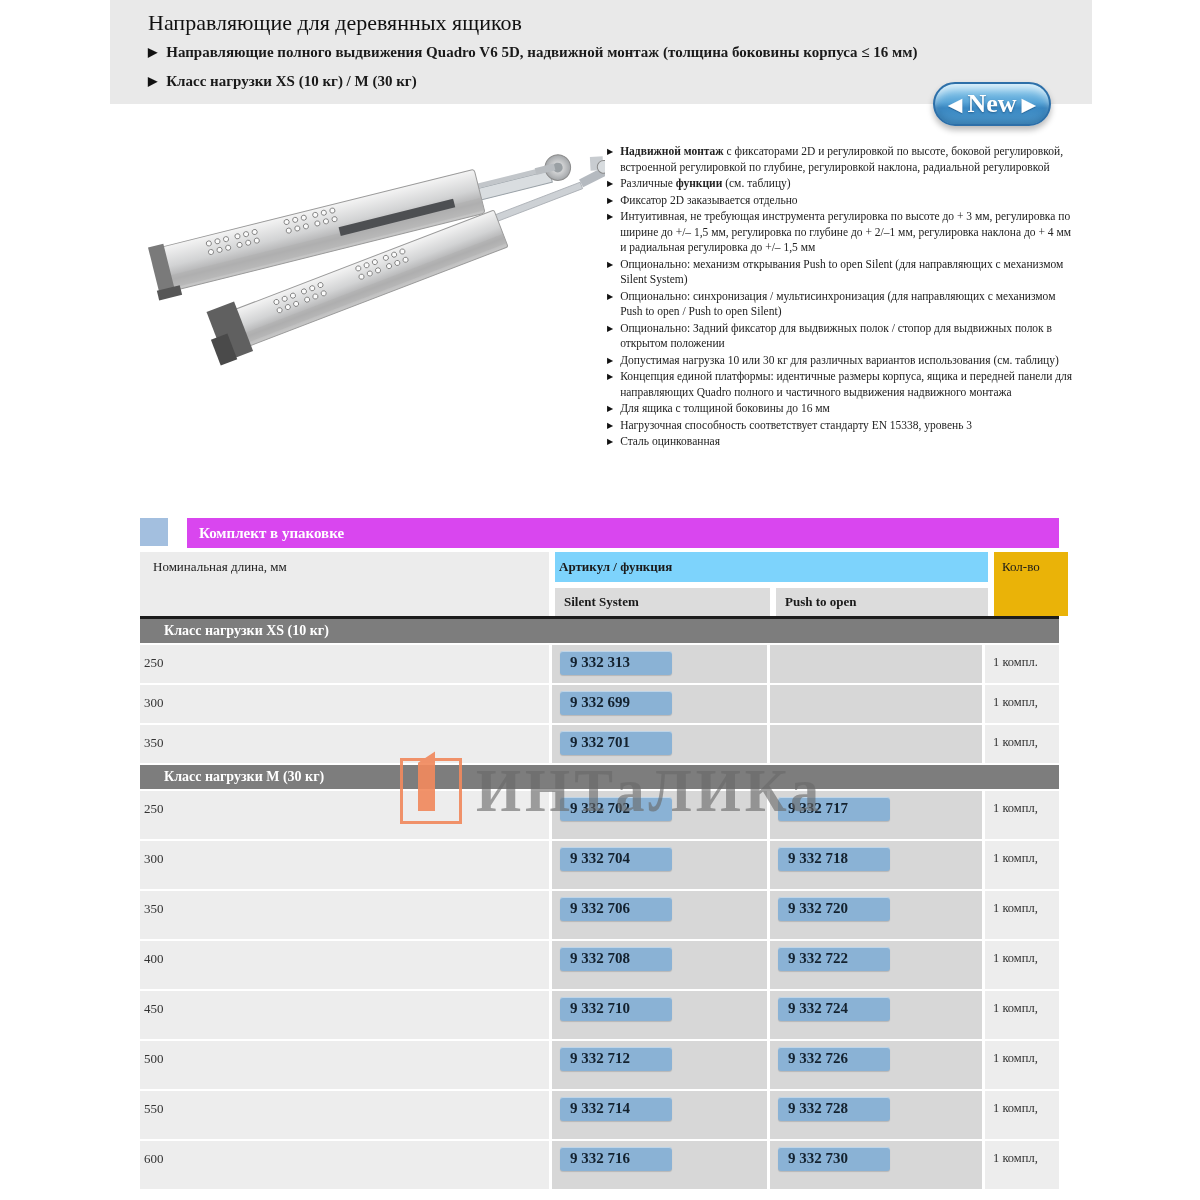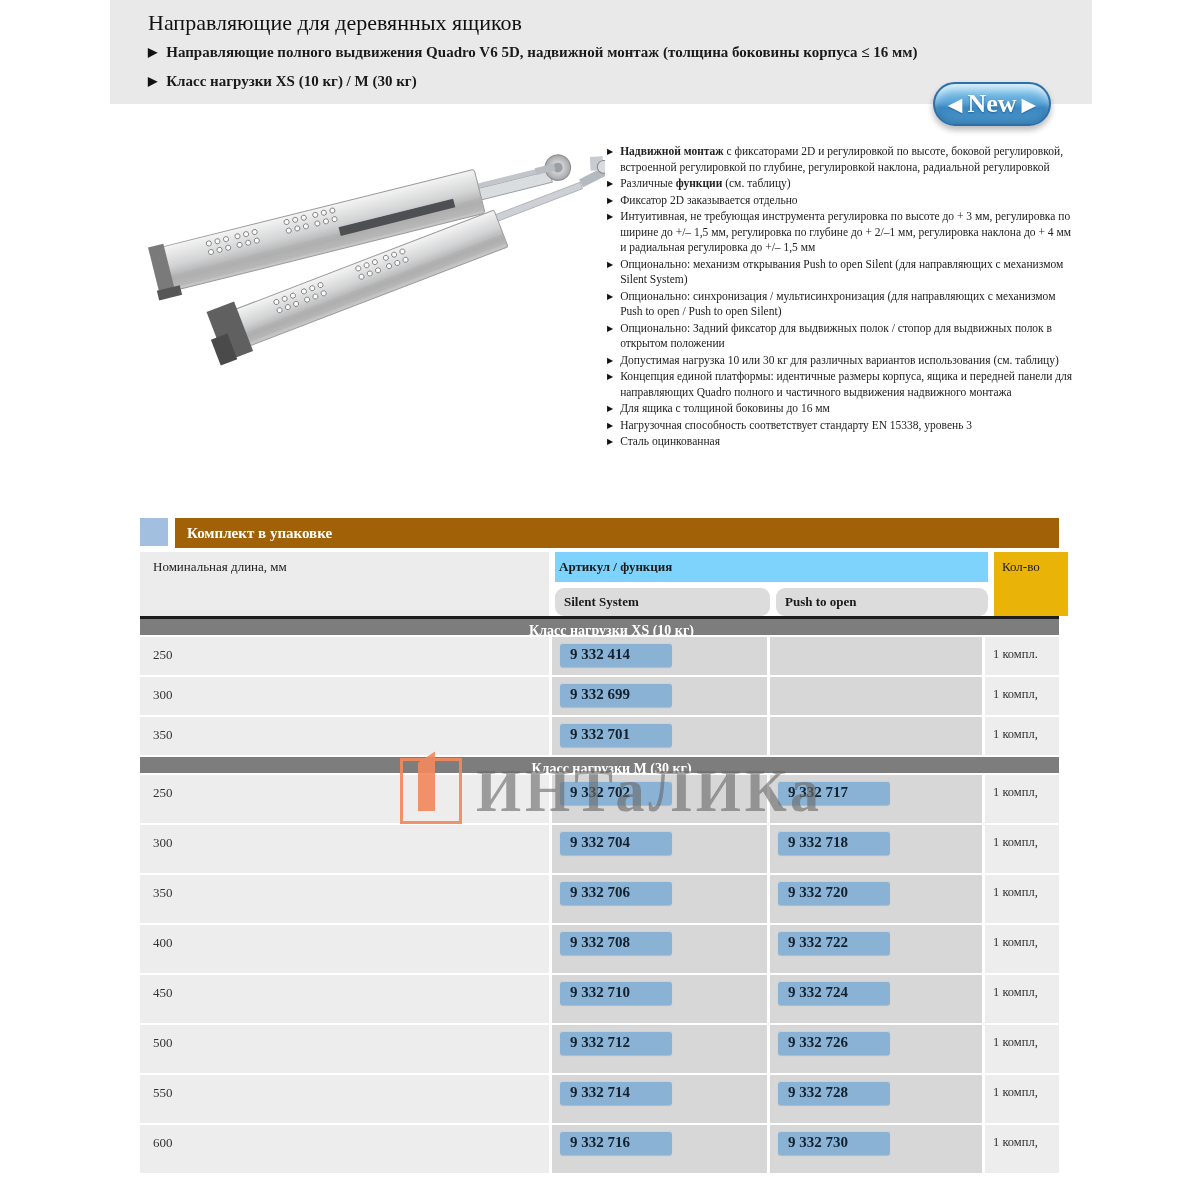--- a/index.html
+++ b/index.html
@@ -29,36 +29,36 @@
   
   .features{position:absolute;left:607px;top:144px;width:472px;list-style:none;margin:0;padding:0;}
   .features li{display:flex;align-items:flex-start;font-size:11.5px;line-height:15.5px;margin-bottom:1px;color:#222;}
   .features .tri{font-size:8px;line-height:15px;margin-right:7px;}
   .features b{font-weight:bold;}
 
   
   .tablewrap{position:absolute;left:140px;top:518px;width:919px;}
   .packet-bar{display:flex;height:30px;margin-bottom:4px;}
   .blue-sq{width:28px;height:28px;background:#a3bfdf;margin-right:7px;}
-  .packet-title{flex:1;background:#a16207;color:#fff;font-weight:bold;font-size:15px;line-height:30px;padding-left:12px;}
+  .packet-title{flex:1;background:#d946ef;color:#fff;font-weight:bold;font-size:15px;line-height:30px;padding-left:12px;margin-left:12px;}
 
   .thead{display:grid;grid-template-columns:409px 215px 212px 74px;grid-template-rows:30px 28px;column-gap:3px;row-gap:2px;gap:6px;}
   .hcell{font-size:13px;box-sizing:border-box;}
   .h-length{grid-row:1/3;background:#ececec;padding:7px 0 0 13px;}
   .h-article{grid-column:2/4;background:#7dd3fc;font-weight:bold;padding:7px 0 0 4px;}
   .h-qty{grid-row:1/3;grid-column:4;background:#eab308;padding:7px 0 0 8px;}
-  .h-sub{background:#dcdcdc;font-weight:bold;padding:6px 0 0 9px;border-radius:9px;}
+  .h-sub{background:#dcdcdc;font-weight:bold;padding:6px 0 0 9px;}
 
   .black-line{height:3px;background:#1c1c1c;}
-  .section-bar{height:16px;background:#7d7d7d;color:#fff;font-weight:bold;font-size:14px;line-height:24px;padding-left:24px;margin-bottom:2px;text-align:center;}
+  .section-bar{height:24px;background:#7d7d7d;color:#fff;font-weight:bold;font-size:14px;line-height:24px;padding-left:24px;margin-bottom:2px;}
 
   .row{display:grid;grid-template-columns:409px 215px 212px 74px;column-gap:3px;margin-bottom:2px;}
   .g-xs .row{height:38px;}
   .g-m .row{height:48px;}
-  .c-len{background:#ededed;font-size:13px;padding:10px 0 0 13px;box-sizing:border-box;color:#333;}
+  .c-len{background:#ededed;font-size:13px;padding:10px 0 0 4px;box-sizing:border-box;color:#333;}
   .c-art{background:#d7d7d7;padding:6px 0 0 8px;box-sizing:border-box;}
   .c-qty{background:#ededed;font-size:12.5px;padding:10px 0 0 8px;box-sizing:border-box;color:#333;}
   .badge{display:inline-block;background:#8ab2d5;border-radius:3px;padding:3px 10px 4px 10px;min-width:92px;
          font-weight:bold;font-size:15px;color:#13212e;box-shadow:inset 0 1px 0 rgba(255,255,255,.45), 0 1px 1px rgba(0,0,0,.15);}
 
   
   .watermark{position:absolute;left:400px;top:748px;display:flex;align-items:flex-start;z-index:8;pointer-events:none;}
   .wm-logo{position:relative;width:56px;height:60px;border:3px solid #f18a5e;margin-top:10px;opacity:.92;}
   .wm-bar{position:absolute;left:15px;top:-12px;width:17px;height:62px;background:#f18a5e;
           clip-path:polygon(0 22%,100% 4%,100% 100%,0 100%);}
@@ -213,21 +213,21 @@
       <div class="hcell h-sub">Silent System</div>
       <div class="hcell h-sub">Push to open</div>
     </div>
 
     <div class="black-line"></div>
 
     <div class="section-bar">Класс нагрузки XS (10 кг)</div>
     <div class="g-xs">
         <div class="row">
         <div class="c-len">250</div>
-        <div class="c-art"><span class="badge">9 332 414</span></div>
+        <div class="c-art"><span class="badge">9 332 313</span></div>
         <div class="c-art"></div>
         <div class="c-qty">1 компл.</div>
       </div>
         <div class="row">
         <div class="c-len">300</div>
         <div class="c-art"><span class="badge">9 332 699</span></div>
         <div class="c-art"></div>
         <div class="c-qty">1 компл,</div>
       </div>
         <div class="row">

